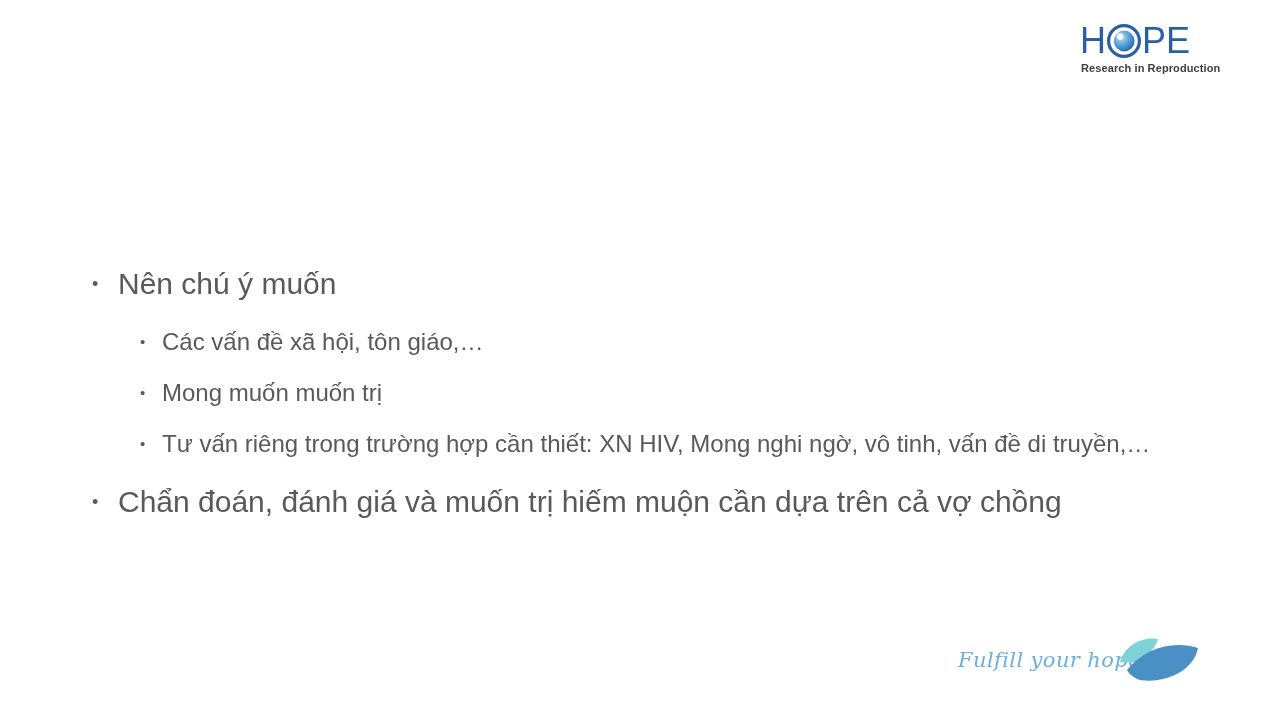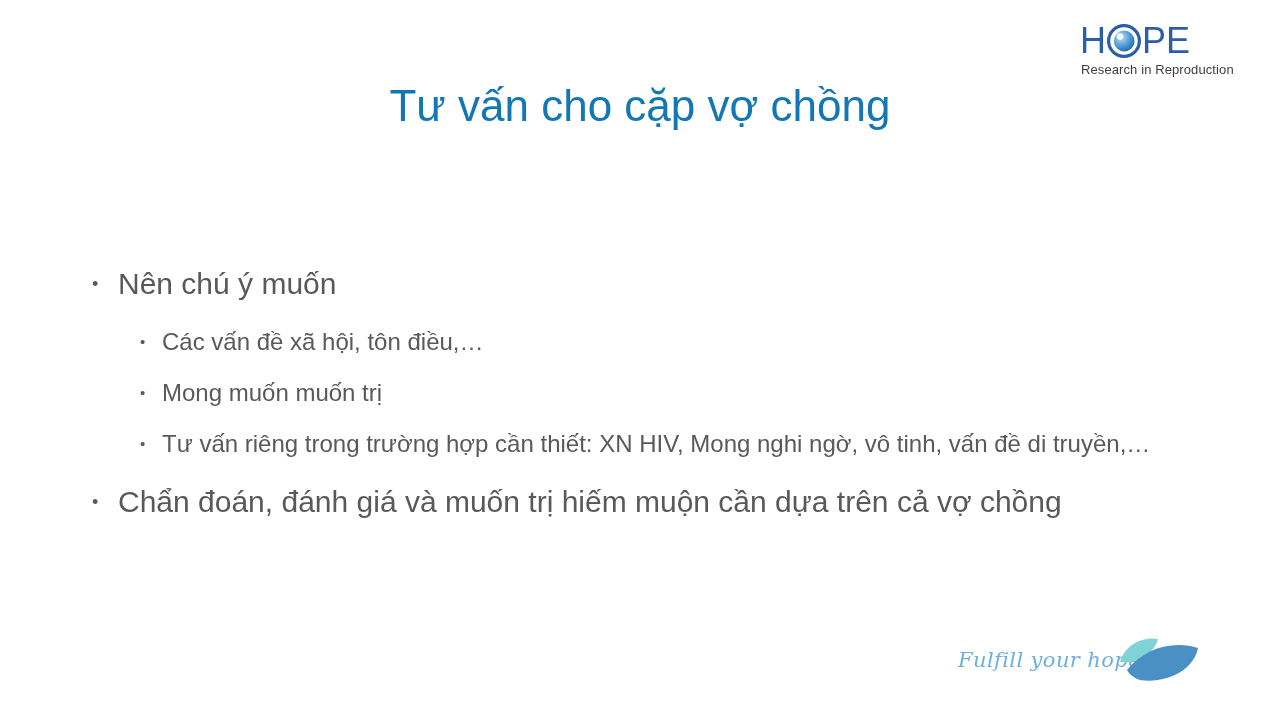--- a/index.html
+++ b/index.html
@@ -46,24 +46,25 @@
     position: relative;
     width: 34px;
     height: 34px;
     margin: 0 1px;
     display: inline-block;
   }
   .logo-tagline {
     position: absolute;
     left: 1px;
     top: 40px;
-    font-size: 13px;
+    font-size: 11px;
     color: #3d3d46;
     letter-spacing: 0.1px;
     white-space: nowrap;
+    font-weight: bold;
   }
 
   
   .slide-title {
     position: absolute;
     left: 64px;
     top: 78px;
     width: 1152px;
     text-align: center;
     font-size: 44px;
@@ -172,34 +173,33 @@
           <circle cx="17.2" cy="17" r="10.4" fill="url(#irisGrad)"></circle>
           <circle cx="13.0" cy="12.6" r="3.3" fill="#ffffff" opacity="0.92"></circle>
         </svg>
       </span>
       <span class="logo-letter">P</span>
       <span class="logo-letter">E</span>
     </div>
     <div class="logo-tagline">Research in Reproduction</div>
   </div>
 
-  <div class="slide-title">Tư vấn cho cặp vợ chồng</div>
 
   <div class="body-list">
 
     <div class="bullet lvl1">
       <span class="marker">•</span>
       <span class="btext">Nên chú ý muốn</span>
     </div>
 
     <div class="spacer-top"></div>
 
     <div class="bullet lvl2">
       <span class="marker">•</span>
-      <span class="btext">Các vấn đề xã hội, tôn điều,…</span>
+      <span class="btext">Các vấn đề xã hội, tôn giáo,…</span>
     </div>
 
     <div class="bullet lvl2">
       <span class="marker">•</span>
       <span class="btext">Mong muốn muốn trị</span>
     </div>
 
     <div class="bullet lvl2">
       <span class="marker">•</span>
       <span class="btext">Tư vấn riêng trong trường hợp cần thiết: XN HIV, Mong nghi ngờ, vô tinh, vấn đề di truyền,…</span>

